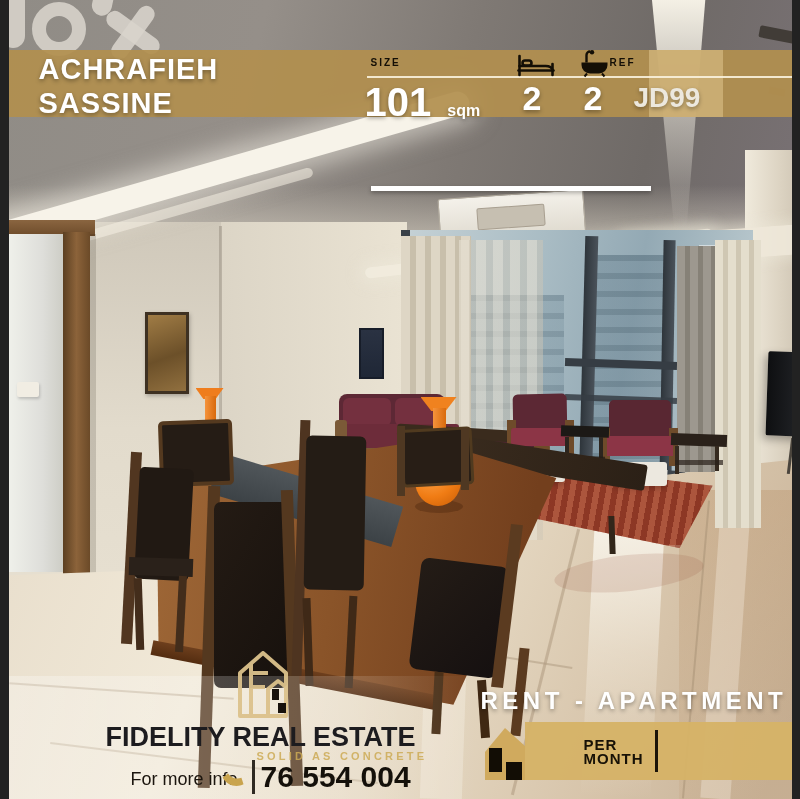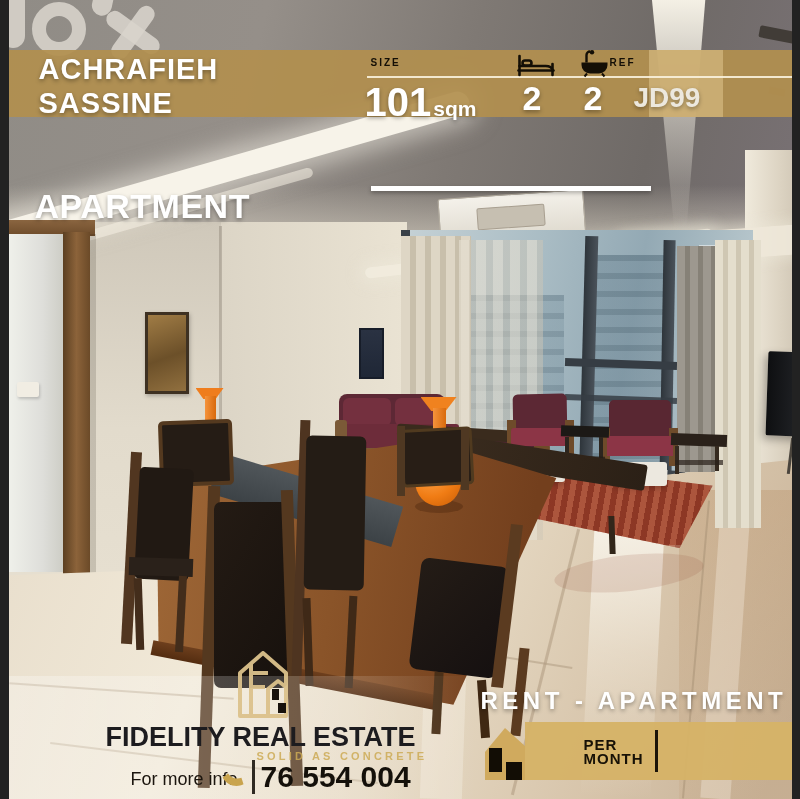--- a/index.html
+++ b/index.html
@@ -135,21 +135,21 @@
   #oX2{left:93px;top:24px;width:62px;height:17px;border-radius:9px;transform:rotate(-54deg);}
   #band{left:0;top:50px;width:800px;height:67px;background:rgba(177,143,79,.93);}
   #bandGlow{left:640px;top:50px;width:74px;height:67px;background:rgba(235,210,155,.45);}
   #loc1{left:30px;top:53px;font-size:29px;letter-spacing:1px;color:#fff;}
   #loc2{left:30px;top:87px;font-size:29px;letter-spacing:1px;color:#fff;}
   .lbl{font-size:10px;letter-spacing:2px;color:#140f06;}
   #szL{left:362px;top:57px;}
   #divider{left:358px;top:76px;width:442px;height:2px;background:rgba(250,242,222,.9);}
   #szV{left:356px;top:80px;display:flex;align-items:baseline;color:#fff;}
   #szV .big{font-size:40px;font-weight:bold;}
-  #szV .unit{font-size:21px;font-weight:bold;margin-left:2px;}
+  #szV .unit{font-size:16px;font-weight:bold;margin-left:16px;}
   #bedC{left:514px;top:79px;font-size:34px;color:#fff;}
   #bathC{left:575px;top:79px;font-size:34px;color:#fff;}
   #refL{left:601px;top:57px;}
   #refV{left:625px;top:82px;font-size:28px;color:#ece8de;}
   #fu1{left:26px;top:139px;font-size:34px;letter-spacing:.5px;color:#fff;}
   #fu2{left:26px;top:187px;font-size:34px;letter-spacing:.5px;color:#fff;}
   #fully{left:362px;top:142px;font-size:34px;letter-spacing:.5px;color:#fff;}
   #fullyUL{left:362px;top:186px;width:280px;height:5px;background:#fff;box-shadow:0 2px 4px rgba(0,0,0,.3);}
   #rent{left:472px;top:687px;font-size:24px;letter-spacing:4.5px;color:#fff;}
   #pband{left:516px;top:722px;width:284px;height:58px;background:rgba(214,179,103,.97);}
@@ -320,21 +320,20 @@
       <path d="M7 23.5 l-2.5 3 M22 23.5 l2.5 3" stroke="#140f06" stroke-width="2"></path>
       <path d="M6.5 12.5 V5 a3.5 3.5 0 0 1 3.5 -3.5" fill="none" stroke="#140f06" stroke-width="2.4"></path>
       <circle cx="12" cy="2.2" r="2.2" fill="#140f06"></circle>
     </svg>
     <div class="t wsh" id="bathC">2</div>
     <div class="t lbl" id="refL">REF</div>
     <div class="t wsh" id="refV">JD99</div>
   </div>
 
   <div class="grp">
-    <div class="t wsh" id="fu2">APARTMENT</div>
     <i class="e" id="fullyUL"></i>
   </div>
 
   <div class="grp">
     <div class="t wsh" id="rent">RENT - APARTMENT</div>
     <svg style="left:470px;top:712px" width="52" height="68" viewBox="0 0 52 68">
       <polygon points="6,68 6,40 26,16 46,34 46,68" fill="#d0aa5e"></polygon>
       <rect x="10" y="36" width="13" height="24" fill="#120d05"></rect>
       <rect x="27" y="50" width="16" height="18" fill="#120d05"></rect>
     </svg>

